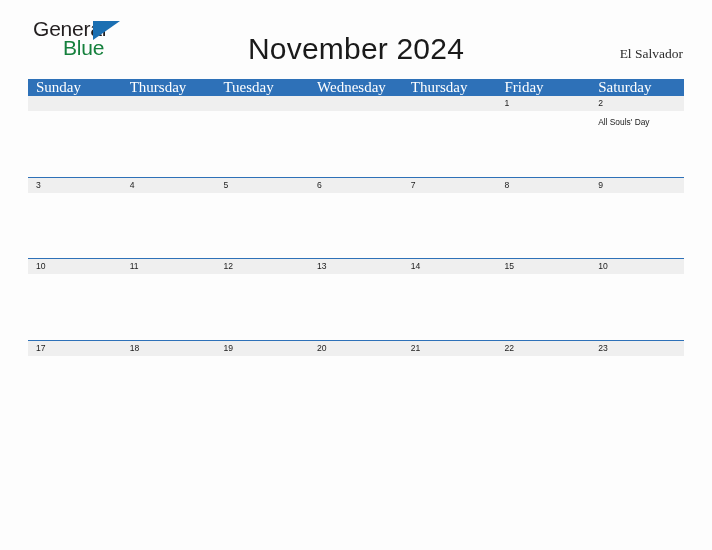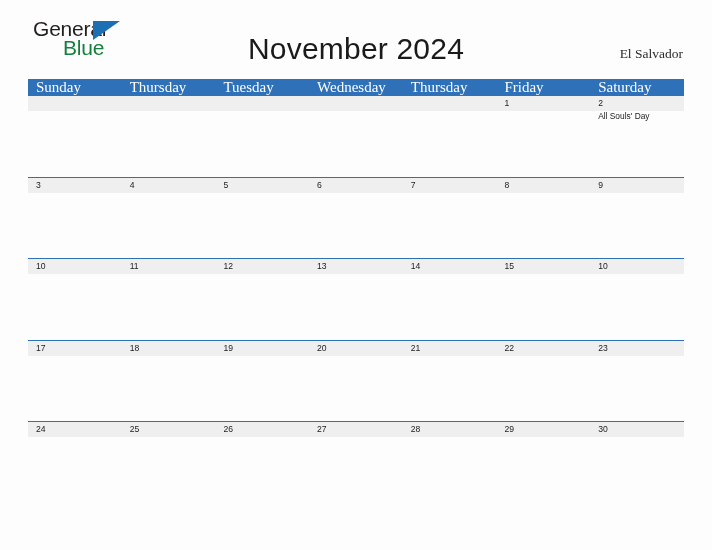--- a/index.html
+++ b/index.html
@@ -137,21 +137,21 @@
     line-height: 15px;
     color: #1c1c1c;
     padding-left: 8px;
     box-sizing: border-box;
     font-family: "Liberation Sans", sans-serif;
   }
   .day-events {
     width: 93.7px;
     flex: 0 0 93.7px;
     padding-left: 8px;
-    padding-top: 0;
+    padding-top: 6px;
     box-sizing: border-box;
     font-family: "Liberation Sans", sans-serif;
   }
   .event {
     font-size: 8.4px;
     line-height: 11px;
     color: #1c1c1c;
     white-space: nowrap;
   }
 </style>
@@ -262,37 +262,17 @@
           <div class="day-body">
             <div class="day-events"></div>
             <div class="day-events"></div>
             <div class="day-events"></div>
             <div class="day-events"></div>
             <div class="day-events"></div>
             <div class="day-events"></div>
             <div class="day-events"></div>
           </div>
         </div>
-        <div class="week-row">
-          <div class="day-strip">
-            <div class="day-num">24</div>
-            <div class="day-num">25</div>
-            <div class="day-num">26</div>
-            <div class="day-num">27</div>
-            <div class="day-num">28</div>
-            <div class="day-num">29</div>
-            <div class="day-num">30</div>
-          </div>
-          <div class="day-body">
-            <div class="day-events"></div>
-            <div class="day-events"></div>
-            <div class="day-events"></div>
-            <div class="day-events"></div>
-            <div class="day-events"></div>
-            <div class="day-events"></div>
-            <div class="day-events"></div>
-          </div>
-        </div>
       </div>
 
   </div>
 
 </div>
 
 </body></html>

